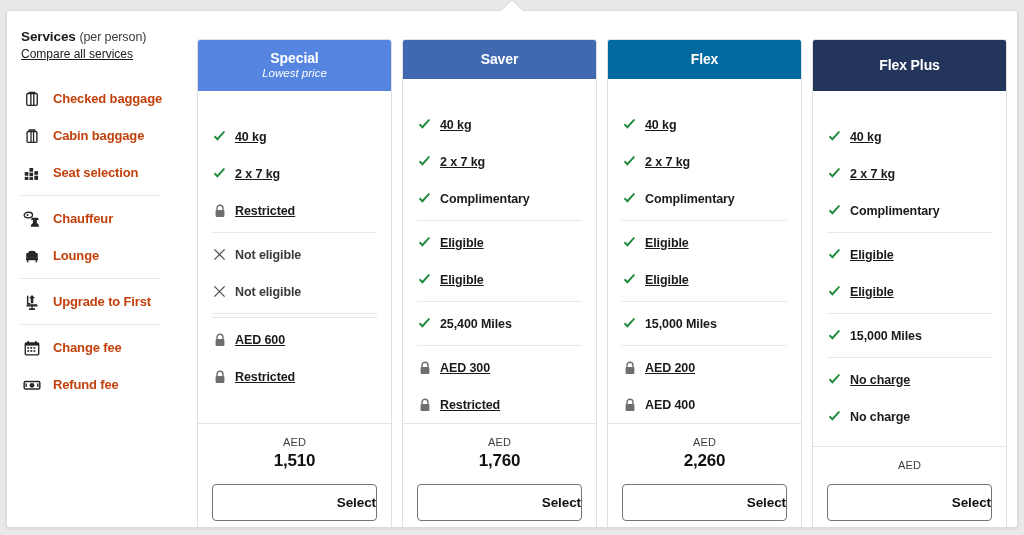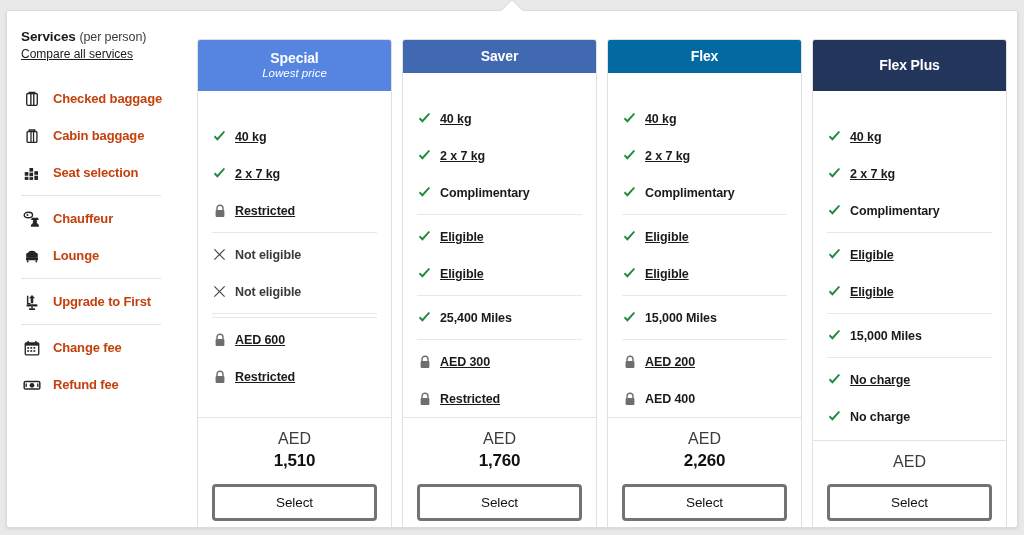--- a/index.html
+++ b/index.html
@@ -201,45 +201,46 @@
     margin: 3px 0;
   }
 
   
   .col-foot {
     border-top: 1px solid #e4e4e4;
     padding: 12px 14px 14px 14px;
     text-align: center;
   }
   .cur {
-    font-size: 16px;
+    font-size: 11px;
     color: #3c3c3c;
     letter-spacing: .1px;
   }
   .amt {
     font-size: 17px;
     font-weight: bold;
     color: #111;
     margin-top: 3px;
     letter-spacing: -.2px;
     text-align: center;
   }
   .select-btn {
     margin-top: 13px;
     width: 100%;
     height: 37px;
     background: #ffffff;
-    border: 3px solid #737373;
+    border: 1px solid #737373;
     border-radius: 4px;
     font-family: "Liberation Sans", sans-serif;
     font-size: 13.5px;
-    font-weight: normal;
+    font-weight: bold;
     color: #111;
     cursor: pointer;
     letter-spacing: -.1px;
+    text-align: right;
   }
 
   svg { display: block; }
 </style>
 </head>
 <body>
 
 <div class="stage">
 
   <div class="notch">

